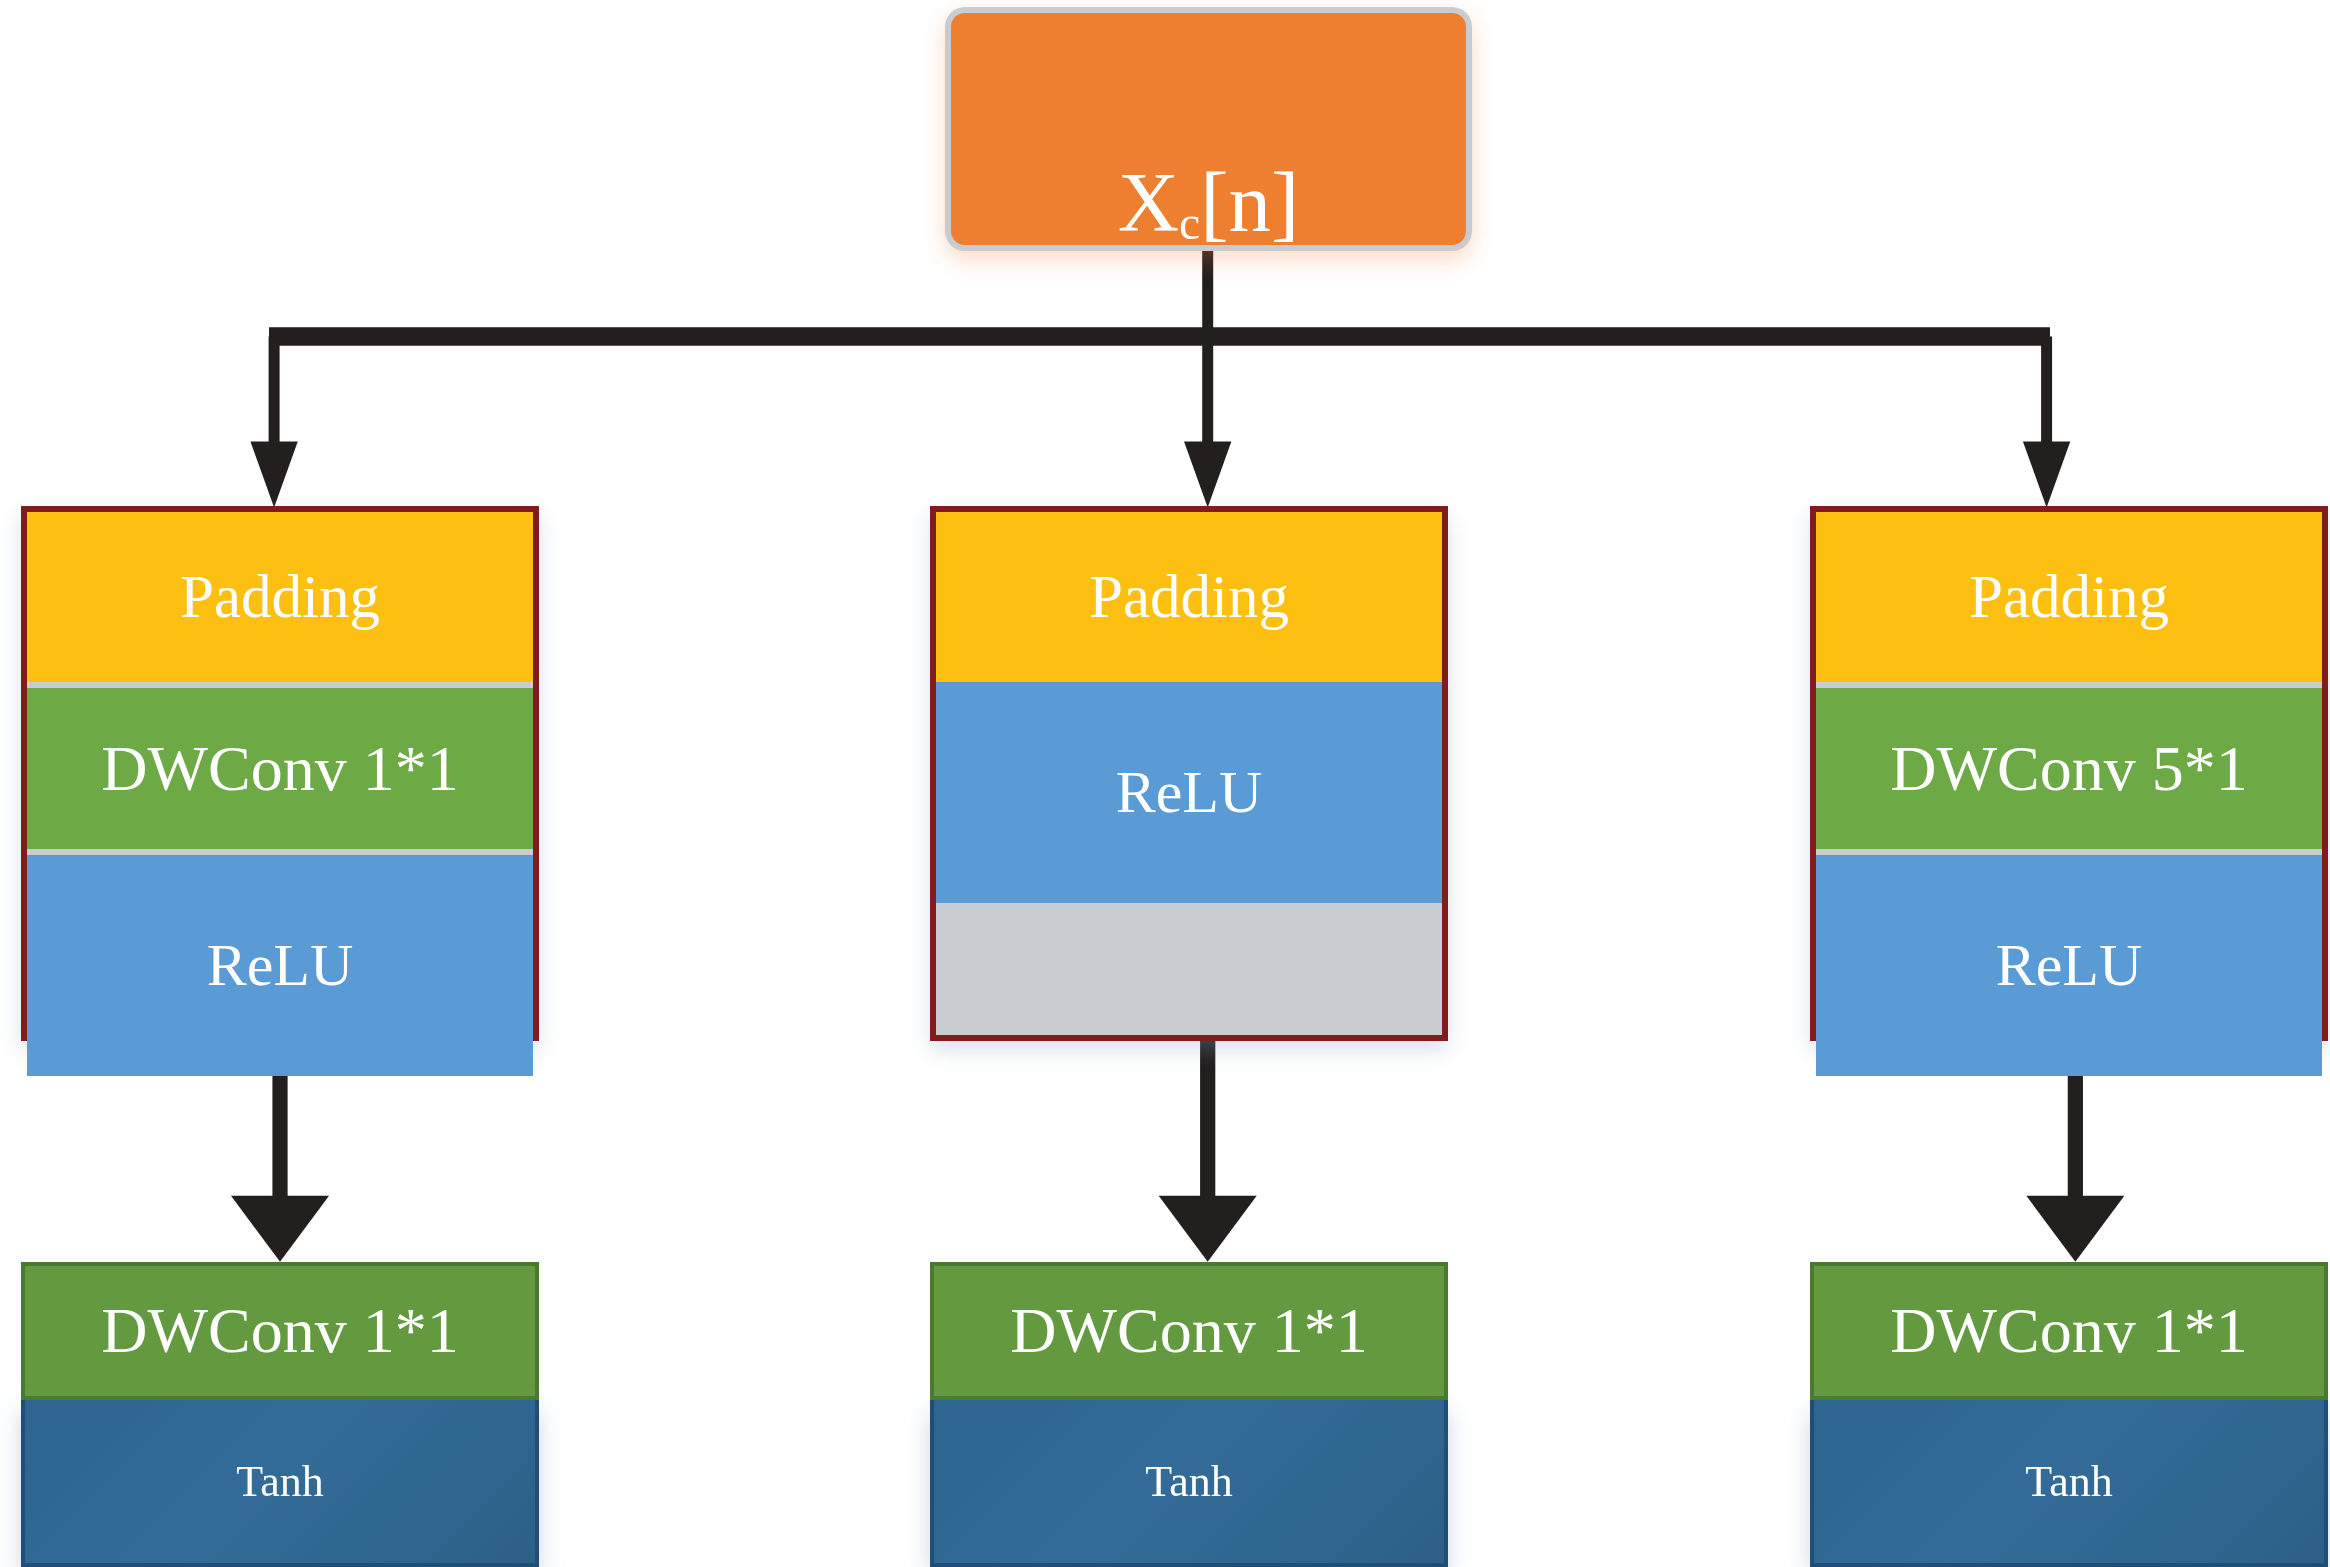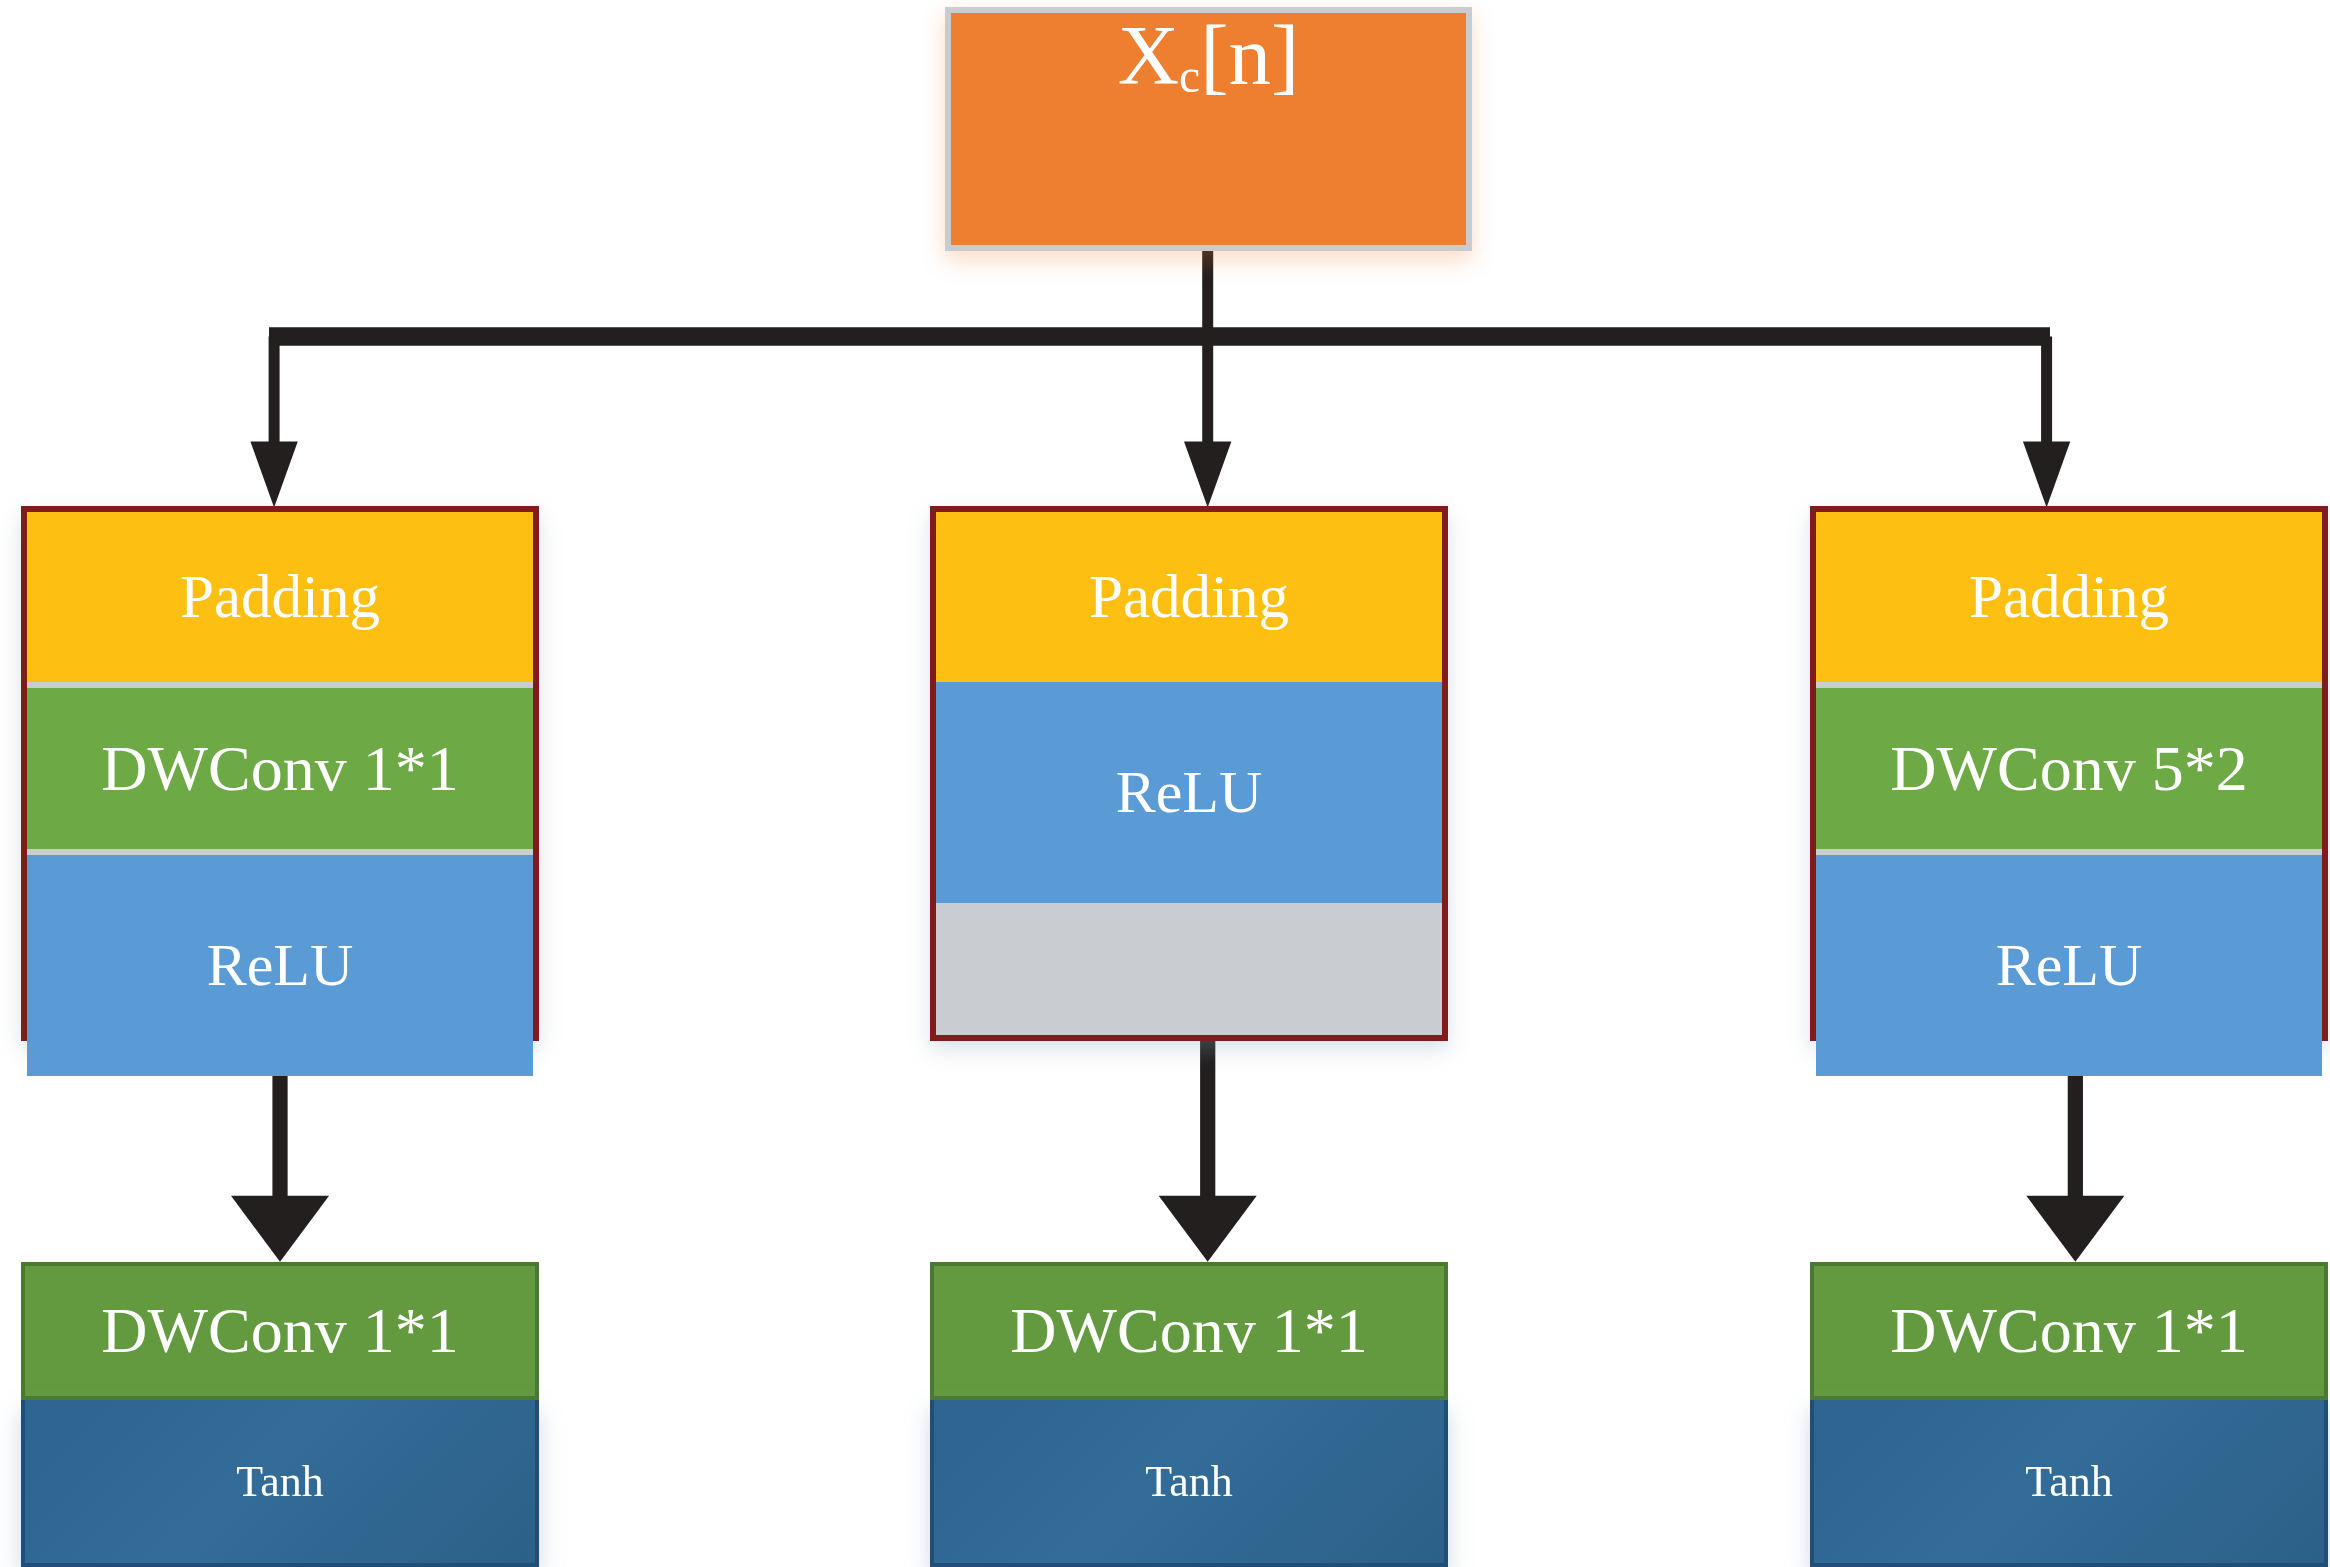--- a/index.html
+++ b/index.html
@@ -16,26 +16,27 @@
     height: 1567px;
     background: #ffffff;
     overflow: hidden;
   }
 
   
   .node {
     position: absolute;
     box-sizing: border-box;
     display: flex;
-    align-items: flex-start;
+    align-items: flex-end;
     justify-content: center;
     color: #ffffff;
     line-height: 1;
     white-space: nowrap;
     text-align: center;
+    border-radius: 20px;
   }
 
   
   .src {
     left: 945px;
     top: 6.8px;
     width: 527px;
     height: 244px;
     background: #ee7f30;
     border: 6px solid #c8cbd0;
@@ -161,21 +162,21 @@
     <div class="seg seg-act">ReLU</div>
   </div>
 
   <div class="stack-top col1">
     <div class="seg seg-pad">Padding</div>
     <div class="seg seg-act">ReLU</div>
   </div>
 
   <div class="stack-top col2">
     <div class="seg seg-pad">Padding</div>
-    <div class="seg seg-conv">DWConv 5*2</div>
+    <div class="seg seg-conv">DWConv 5*1</div>
     <div class="seg seg-act">ReLU</div>
   </div>
 
   <div class="stack-bot col0">
     <div class="seg2 seg-conv2">DWConv 1*1</div>
     <div class="seg2 seg-tanh">Tanh</div>
   </div>
 
   <div class="stack-bot col1">
     <div class="seg2 seg-conv2">DWConv 1*1</div>

